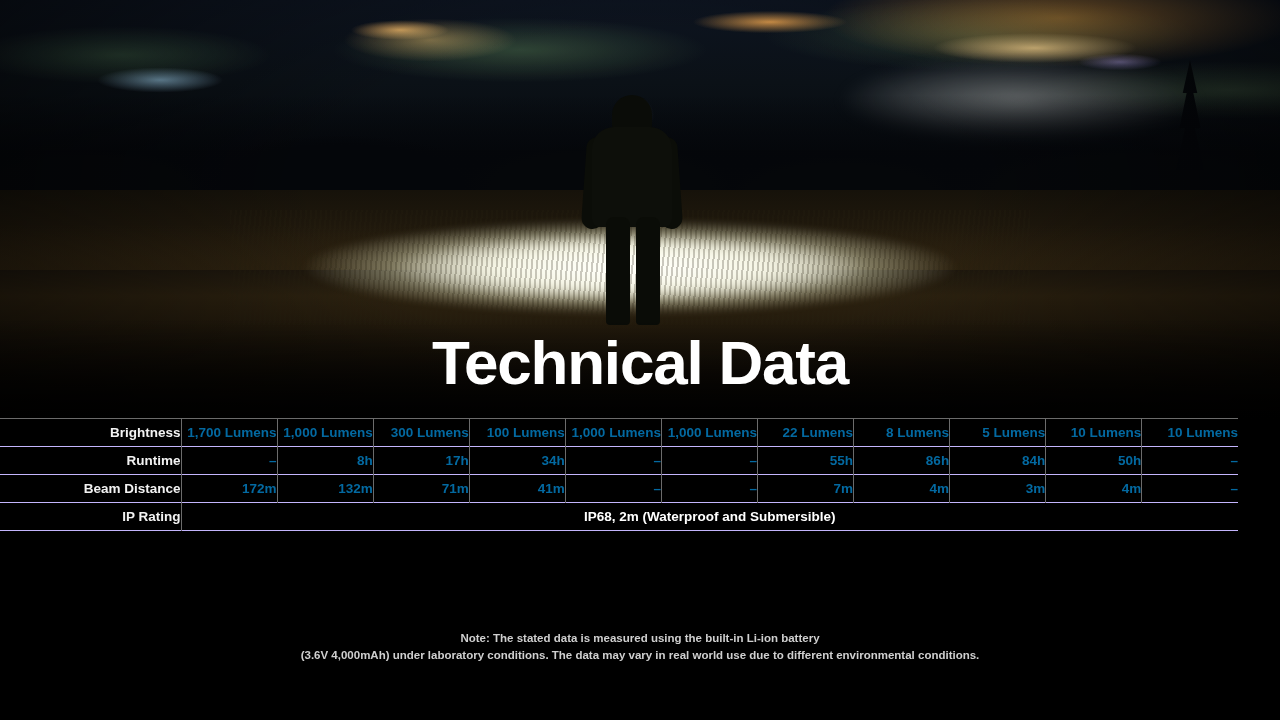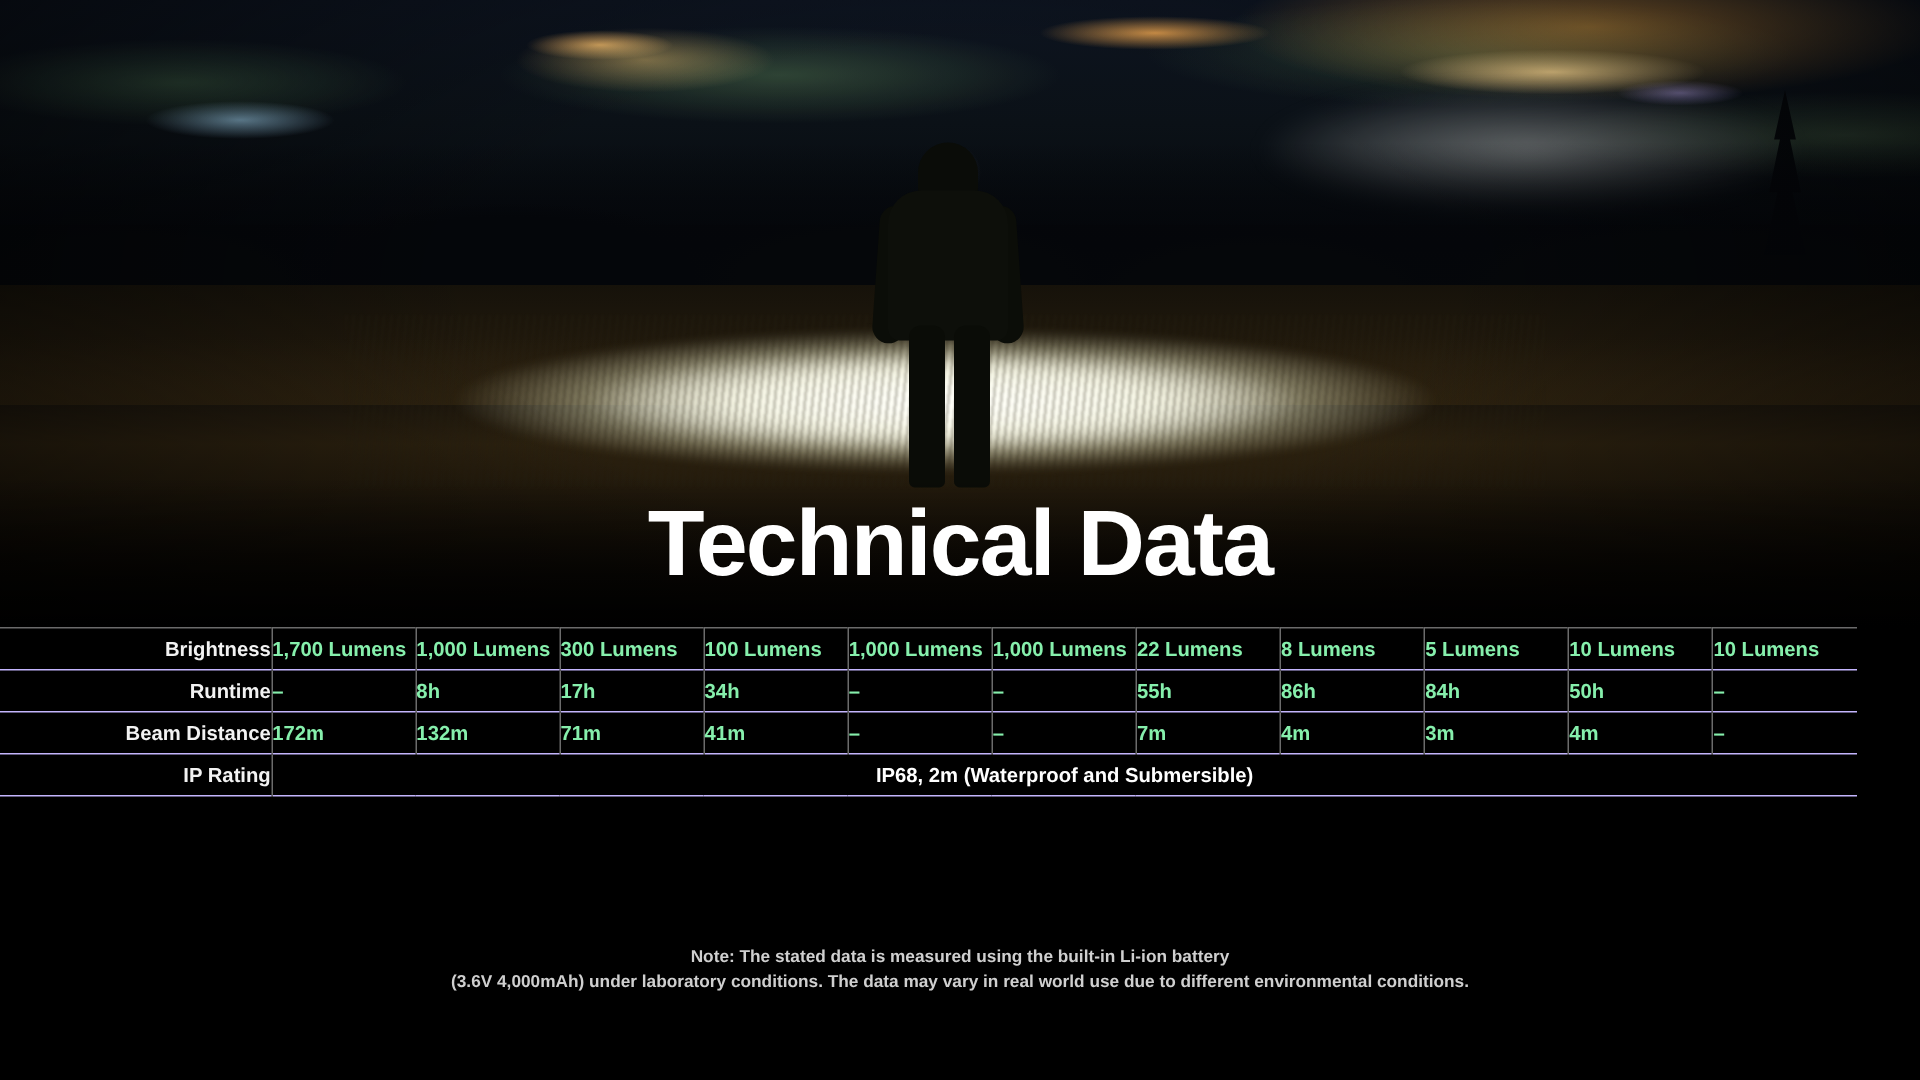--- a/index.html
+++ b/index.html
@@ -152,21 +152,21 @@
     font-size:12px; text-align:center; vertical-align:middle;
     letter-spacing:.3px; border-right:1px solid #7e7e7e;
   }
   .mode-cell.last { border-right:none; }
 
   .row-label {
     text-align:right; padding-right:14px; font-size:13.5px; color:#f2f2f2;
     vertical-align:middle; white-space:nowrap;
   }
   .val {
-    text-align:left; font-size:13.5px; color:#86efac; vertical-align:middle;
+    text-align:right; font-size:13.5px; color:#0369a1; vertical-align:middle;
     border-left:1px solid #6b6b6b;
   }
   .val.first { border-left:1px solid #6b6b6b; }
   .data-row td { height:28px; }
   .data-row { border-bottom:1px solid #c4b5fd;font-weight:bold; }
   .rule-top { border-top:1px solid #6b6b6b; }
   .span-val {
     text-align:center; font-size:13.5px; color:#fff; vertical-align:middle;
     border-left:1px solid #6b6b6b;
   }

